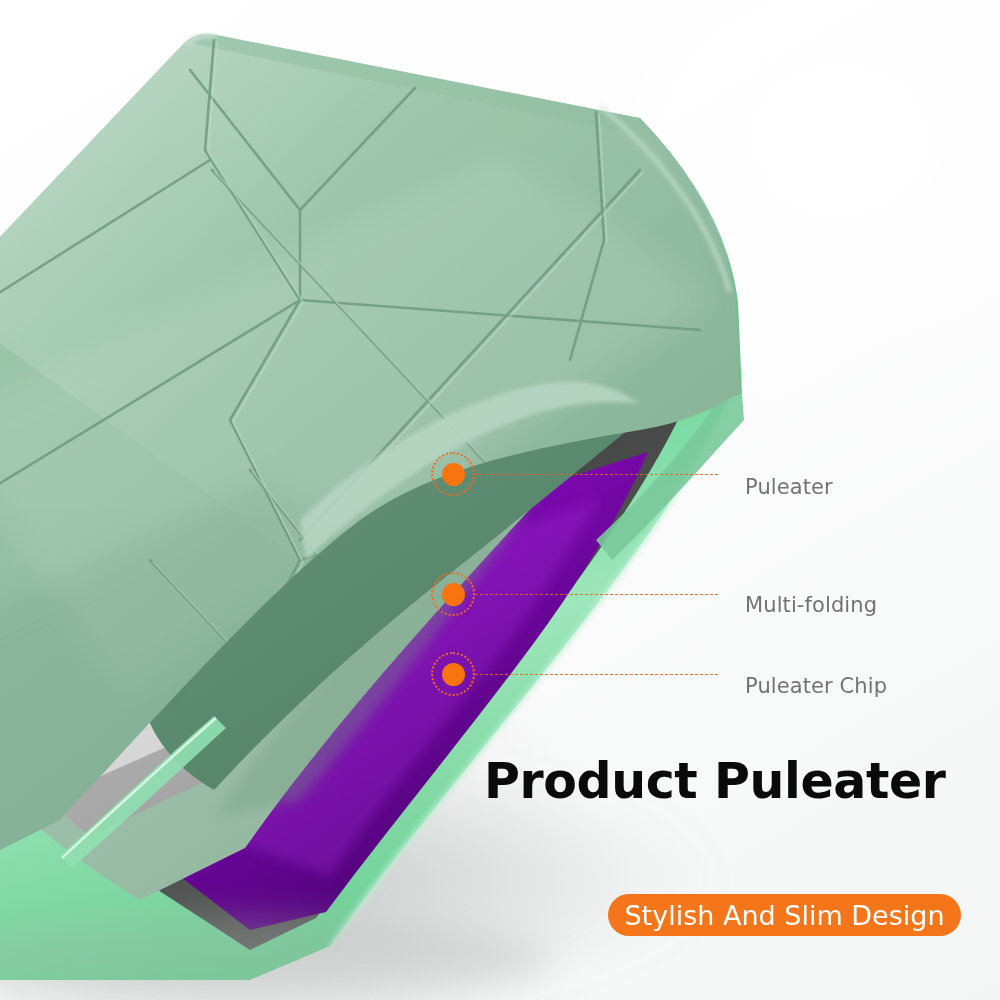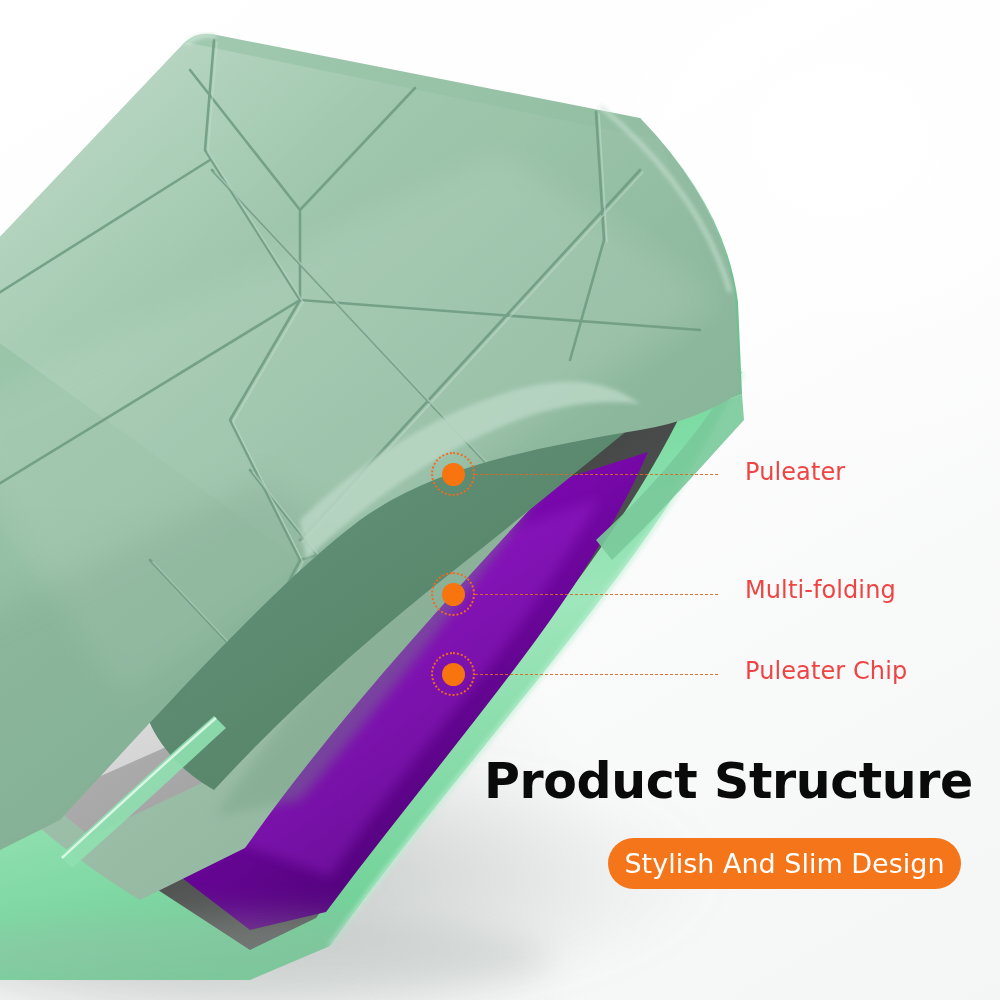--- a/index.html
+++ b/index.html
@@ -61,45 +61,46 @@
     background: #F7740E;
   }
   .leader {
     position: absolute;
     height: 0;
     border-top: 1.6px dashed #D96A22;
     opacity: .92;
   }
   .callout-label {
     position: absolute;
-    font-size: 24px;
-    color: #ef4444;
+    font-size: 21px;
+    color: #737373;
     letter-spacing: .1px;
     white-space: nowrap;
     line-height: 1;
+    margin-top: 17px;
   }
 
   
   .headline {
     position: absolute;
     left: 484px;
     top: 757px;
     font-size: 49px;
     font-weight: bold;
     color: #0a0a0a;
     letter-spacing: -0.4px;
     line-height: 1;
     white-space: nowrap;
   }
   .subpill {
     position: absolute;
     left: 608px;
-    top: 838px;
+    top: 894px;
     width: 353px;
-    height: 51px;
+    height: 42px;
     border-radius: 26px;
     background: #F5751A;
     color: #ffffff;
     font-size: 27px;
     display: flex;
     align-items: center;
     justify-content: center;
     white-space: nowrap;
     box-sizing: border-box;
   }
@@ -373,17 +374,17 @@
     </div>
 
     <div class="callout">
       <div class="leader" style="left:475px; top:674px; width:243px;"></div>
       <div class="marker" style="left:453px; top:674px;"></div>
       <div class="callout-label" style="left:745px; top:659px;">Puleater Chip</div>
     </div>
 
   </div>
 
-  <div class="headline">Product Structure</div>
+  <div class="headline">Product Puleater</div>
 
   <div class="subpill">Stylish And Slim Design</div>
 
 </div>
 
 </body></html>

